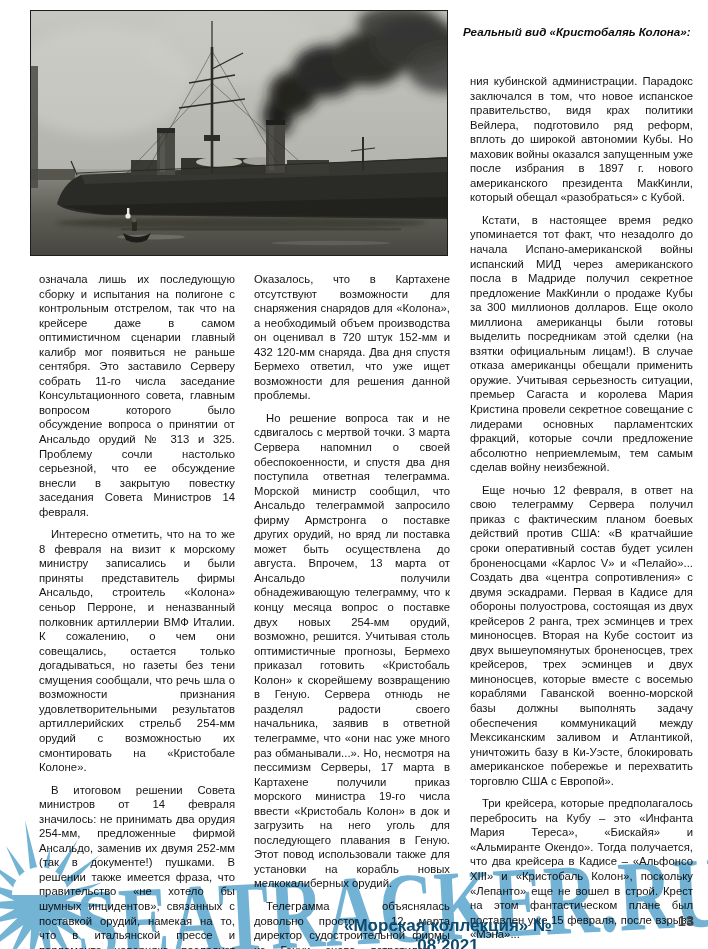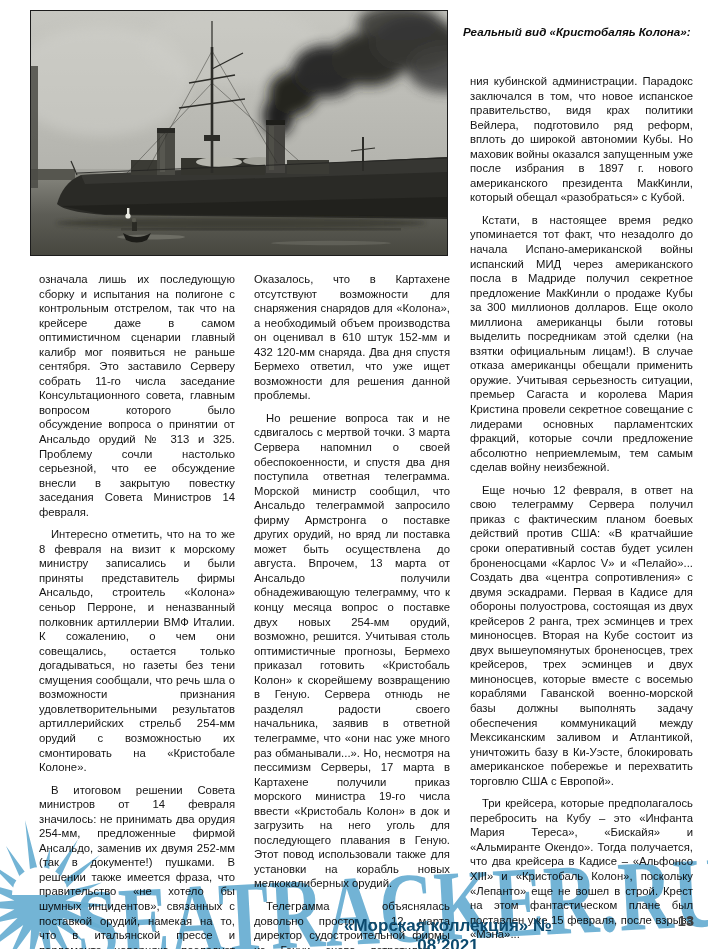--- a/index.html
+++ b/index.html
@@ -161,21 +161,21 @@
   </div>
 
   <div class="col col1">
     <p class="noindent">означала лишь их последующую сборку и испытания на полигоне с контрольным отстрелом, так что на крейсере даже в самом оптимистичном сценарии главный калибр мог появиться не раньше сентября. Это заставило Серверу собрать 11-го числа заседание Консультационного совета, главным вопросом которого было обсуждение вопроса о принятии от Ансальдо орудий № 313 и 325. Проблему сочли настолько серьезной, что ее обсуждение внесли в закрытую повестку заседания Совета Министров 14 февраля.</p>
     <p>Интересно отметить, что на то же 8 февраля на визит к морскому министру записались и были приняты представитель фирмы Ансальдо, строитель «Колона» сеньор Перроне, и неназванный полковник артиллерии ВМФ Италии. К сожалению, о чем они совещались, остается только догадываться, но газеты без тени смущения сообщали, что речь шла о возможности признания удовлетворительными результатов артиллерийских стрельб 254-мм орудий с возможностью их смонтировать на «Кристобале Колоне».</p>
     <p>В итоговом решении Совета министров от 14 февраля значилось: не принимать два орудия 254-мм, предложенные фирмой Ансальдо, заменив их двумя 252-мм (так в документе!) пушками. В решении также имеется фраза, что правительство «не хотело бы шумных инцидентов», связанных с поставкой орудий, намекая на то, что в итальянской прессе и парламенте наверняка последует шумная кампания по поводу того, что Испания отказалась от системы, принятой в итальянском флоте. В итоге морской министр Бермехо 23 февраля официально известил Ансальдо об отказе принять предложенные два орудия, предложив поставить два других.</p>
 
   </div>
 
   <div class="col col2">
-    <p class="noindent">Оказалось, что в Картахене отсутствуют возможности для снаряжения снарядов для «Колона», а необходимый объем производства он оценивал в 610 штук 152-мм и 432 120-мм снаряда. Два дня спустя Бермехо ответил, что уже ищет возможности для решения данной проблемы.</p>
+    <p class="noindent">Оказалось, что в Картахене отсутствуют возможности для снаряжения снарядов для «Колона», а необходимый объем производства он оценивал в 720 штук 152-мм и 432 120-мм снаряда. Два дня спустя Бермехо ответил, что уже ищет возможности для решения данной проблемы.</p>
     <p>Но решение вопроса так и не сдвигалось с мертвой точки. 3 марта Сервера напомнил о своей обеспокоенности, и спустя два дня поступила ответная телеграмма. Морской министр сообщил, что Ансальдо телеграммой запросило фирму Армстронга о поставке других орудий, но вряд ли поставка может быть осуществлена до августа. Впрочем, 13 марта от Ансальдо получили обнадеживающую телеграмму, что к концу месяца вопрос о поставке двух новых 254-мм орудий, возможно, решится. Учитывая столь оптимистичные прогнозы, Бермехо приказал готовить «Кристобаль Колон» к скорейшему возвращению в Геную. Сервера отнюдь не разделял радости своего начальника, заявив в ответной телеграмме, что «они нас уже много раз обманывали...». Но, несмотря на пессимизм Серверы, 17 марта в Картахене получили приказ морского министра 19-го числа ввести «Кристобаль Колон» в док и загрузить на него уголь для последующего плавания в Геную. Этот повод использовали также для установки на корабль новых мелкокалиберных орудий.</p>
     <p>Телеграмма объяснялась довольно просто – 12 марта директор судостроительной фирмы из Генуи снова встретился с морским министром, где, как видно, последовала новая порция обещаний.</p>
     <p>Однако шли дни, а долгожданный приказ об отходе в Италию так все и не приходил. Наконец, 24 марта Бермехо приказал подготовить корабль к отплытию... на Кубу. Разумеется, наладить производство новых боеприпасов для 152- и 120-мм орудий также не удалось.</p>
 
   </div>
 
   <div class="col col3">
     <p class="noindent">ния кубинской администрации. Парадокс заключался в том, что новое испанское правительство, видя крах политики Вейлера, подготовило ряд реформ, вплоть до широкой автономии Кубы. Но маховик войны оказался запущенным уже после избрания в 1897 г. нового американского президента МакКинли, который обещал «разобраться» с Кубой.</p>
     <p>Кстати, в настоящее время редко упоминается тот факт, что незадолго до начала Испано-американской войны испанский МИД через американского посла в Мадриде получил секретное предложение МакКинли о продаже Кубы за 300 миллионов долларов. Еще около миллиона американцы были готовы выделить посредникам этой сделки (на взятки официальным лицам!). В случае отказа американцы обещали применить оружие. Учитывая серьезность ситуации, премьер Сагаста и королева Мария Кристина провели секретное совещание с лидерами основных парламентских фракций, которые сочли предложение абсолютно неприемлемым, тем самым сделав войну неизбежной.</p>
     <p>Еще ночью 12 февраля, в ответ на свою телеграмму Сервера получил приказ с фактическим планом боевых действий против США: «В кратчайшие сроки оперативный состав будет усилен броненосцами «Карлос V» и «Пелайо»... Создать два «центра сопротивления» с двумя эскадрами. Первая в Кадисе для обороны полуострова, состоящая из двух крейсеров 2 ранга, трех эсминцев и трех миноносцев. Вторая на Кубе состоит из двух вышеупомянутых броненосцев, трех крейсеров, трех эсминцев и двух миноносцев, которые вместе с восемью кораблями Гаванской военно-морской базы должны выполнять задачу обеспечения коммуникаций между Мексиканским заливом и Атлантикой, уничтожить базу в Ки-Уэсте, блокировать американское побережье и перехватить торговлю США с Европой».</p>

